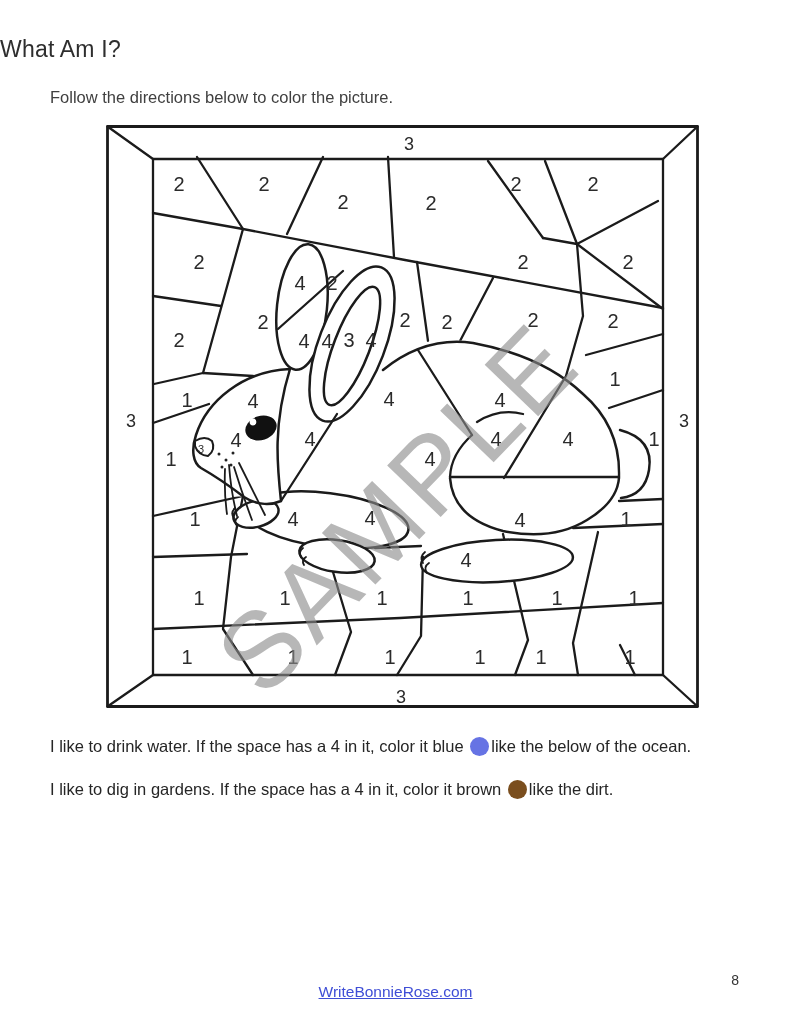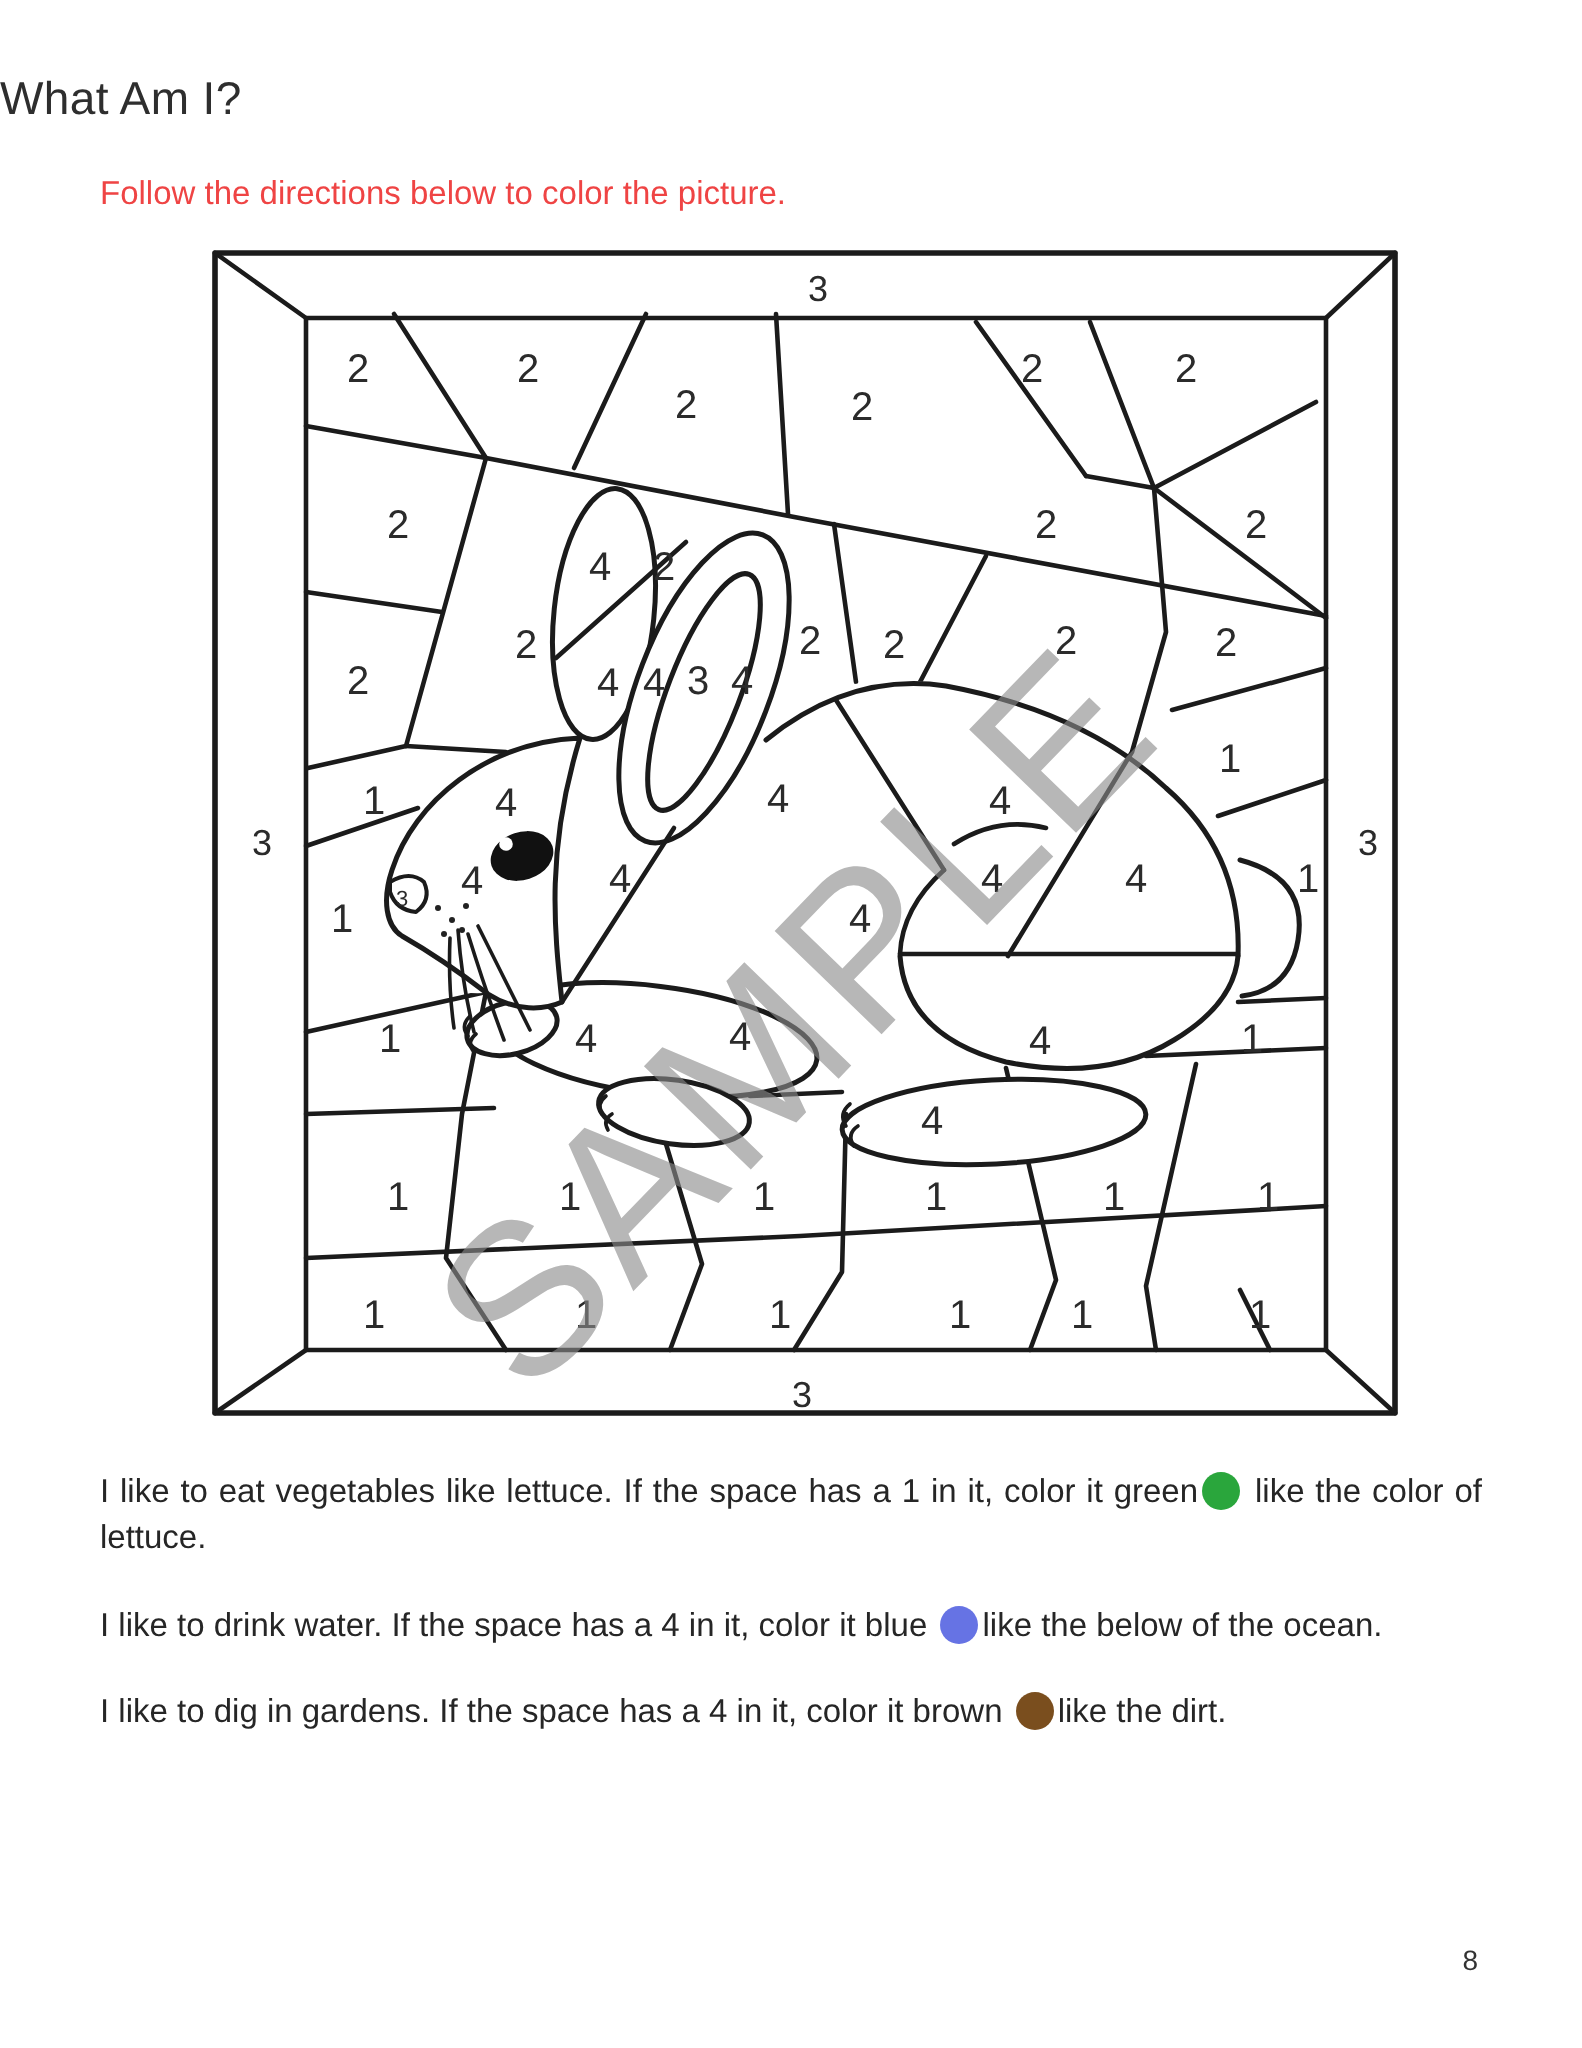--- a/index.html
+++ b/index.html
@@ -7,21 +7,21 @@
     width:791px;height:1024px;position:relative;background:#ffffff;
     font-family:"Liberation Sans","DejaVu Sans",sans-serif;color:#2a2a2a;
     overflow:hidden;
   }
   .page{position:absolute;inset:0;}
   .title{
     margin:36px 0 0 0;text-align:left;font-size:23px;font-weight:400;
     color:#2e2e2e;letter-spacing:.2px;
   }
   .intro{
-    margin:25px 50px 0 50px;font-size:16.5px;color:#ef4444;
+    margin:25px 50px 0 50px;font-size:16.5px;color:#404040;
   }
   .picture-wrap{
     margin:17px 0 0 105px;width:595px;height:585px;
   }
   svg text{font-family:"Liberation Sans","DejaVu Sans",sans-serif;}
   .directions{margin:26px 50px 0 50px;}
   .direction{
     font-size:16.5px;line-height:1.42;text-align:justify;
     margin:0 0 20px 0;color:#262626;
   }
@@ -187,21 +187,23 @@
           <text x="375" y="533" dy="0.35em" font-size="20">1</text>
           <text x="436" y="533" dy="0.35em" font-size="20">1</text>
           <text x="525" y="533" dy="0.35em" font-size="20">1</text>
         </g>
 
       <text x="292" y="384" dy="0.35em" text-anchor="middle" transform="rotate(-46 292 384)" font-size="108" letter-spacing="4" fill="#8a8a8a" fill-opacity="0.62">SAMPLE</text>
     </svg>
   </div>
 
   <div class="directions">
-    <p class="direction"><span>I like to eat vegetables like lettuce. If the space has a 1 in it, color it green</span><span class="dot" style="background-color: rgb(42, 166, 60);"></span> <span>like the color of lettuce.</span></p>
     <p class="direction"><span>I like to drink water. If the space has a 4 in it, color it blue</span> <span class="dot" style="background-color: rgb(102, 115, 228);"></span><span>like the below of the ocean.</span></p>
     <p class="direction"><span>I like to dig in gardens. If the space has a 4 in it, color it brown</span> <span class="dot" style="background-color: rgb(122, 78, 30);"></span><span>like the dirt.</span></p>
   </div>
 
+  <div class="footer-link">
+    <a href="#">WriteBonnieRose.com</a>
+  </div>
 
   <div class="page-number">8</div>
 
 </div>
 
 </body></html>

